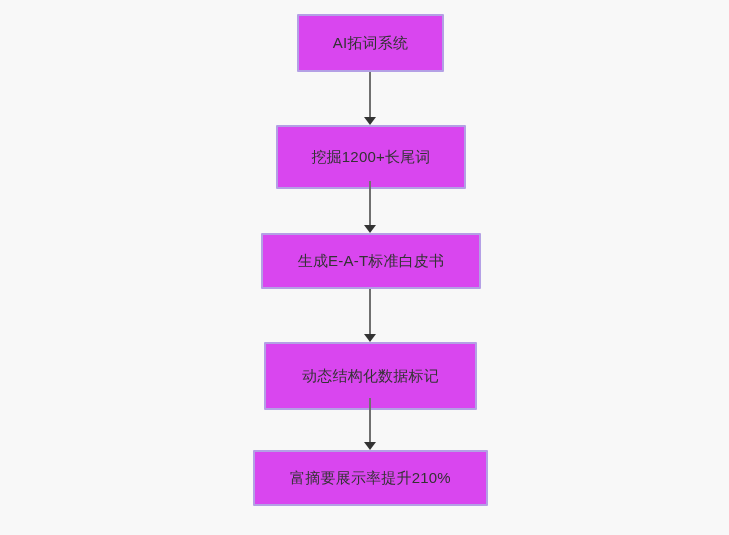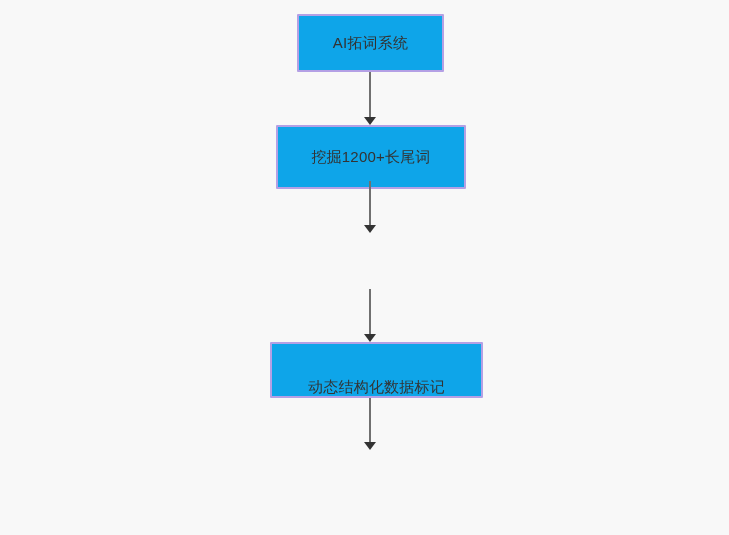--- a/index.html
+++ b/index.html
@@ -15,21 +15,21 @@
     overflow: hidden;
   }
   #flowchart {
     position: relative;
     width: 729px;
     height: 535px;
   }
   .node {
     position: absolute;
     box-sizing: border-box;
-    background: #0ea5e9;
+    background: #d946ef;
     border: 2px solid #b4a0e5;
     border-radius: 1px;
     display: flex;
     align-items: center;
     justify-content: center;
     color: #333333;
     font-size: 15px;
     line-height: 1.2;
     letter-spacing: 0.2px;
     white-space: nowrap;
@@ -75,29 +75,35 @@
 
   <div class="node" style="left:276px; top:125px; width:190px; height:64px;">
     <span class="node-label">挖掘1200+长尾词</span>
   </div>
 
   <div class="connector" style="left:363px; top:181px; height:52px;">
     <div class="stem" style="height:44px;"></div>
     <div class="head" style="top:44px;"></div>
   </div>
 
+  <div class="node" style="left:261px; top:233px; width:220px; height:56px;">
+    <span class="node-label">生成E-A-T标准白皮书</span>
+  </div>
 
   <div class="connector" style="left:363px; top:289px; height:53px;">
     <div class="stem" style="height:45px;"></div>
     <div class="head" style="top:45px;"></div>
   </div>
 
-  <div class="node" style="left:270px; top:342px; width:213px; height:56px;align-items:flex-end;">
+  <div class="node" style="left:264px; top:342px; width:213px; height:68px;">
     <span class="node-label">动态结构化数据标记</span>
   </div>
 
   <div class="connector" style="left:363px; top:398px; height:52px;">
     <div class="stem" style="height:44px;"></div>
     <div class="head" style="top:44px;"></div>
   </div>
 
+  <div class="node" style="left:253px; top:450px; width:235px; height:56px;">
+    <span class="node-label">富摘要展示率提升210%</span>
+  </div>
 
 </div>
 
 </body></html>

